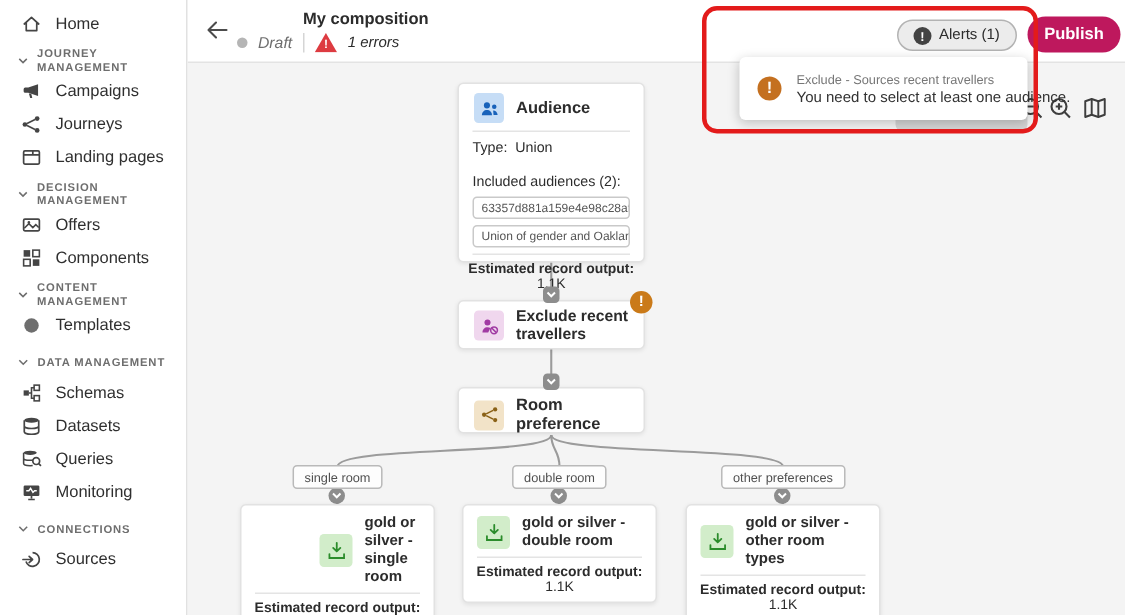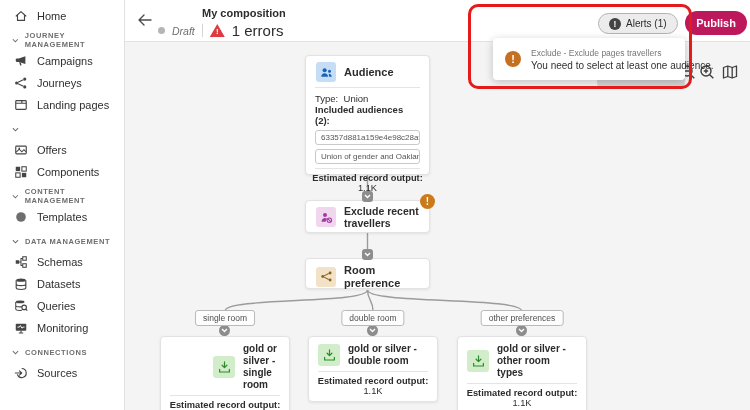--- a/index.html
+++ b/index.html
@@ -21,21 +21,21 @@
     background:#fff; border-bottom:1px solid #e3e3e3; z-index:2; }
   .back-btn { position:absolute; left:11px; top:11px; width:20px; height:20px; cursor:pointer; }
   .tb-title { position:absolute; left:33px; top:7px; font-size:11px; font-weight:700; color:#2c2c2c;padding-left:44px; }
   .tb-status { position:absolute; left:33px; top:22px; display:flex; align-items:center; gap:7px; }
   .dot { width:7px; height:7px; border-radius:50%; background:#b5b5b5; }
   .draft { font-size:10.5px; font-style:italic; color:#6e6e6e; }
   .vdiv { width:1px; height:13px; background:#d5d5d5; }
   .tri { position:relative; width:15px; height:13px; background:#dd3b41;
     clip-path:polygon(50% 0,100% 100%,0 100%); display:flex; align-items:flex-end; justify-content:center; }
   .tri span { color:#fff; font-size:8px; font-weight:700; line-height:11px; }
-  .errors { font-size:15px; color:#2c2c2c; }
+  .errors { font-size:10px; color:#2c2c2c;font-style:italic; }
   .alerts-btn { position:absolute; left:473px; top:13px; height:21px; padding:0 10px;
     display:flex; align-items:center; gap:5px; background:#ececec; border:1px solid #b3b3b3;
     border-radius:12px; font-size:10px; color:#2c2c2c; cursor:pointer; }
   .alert-dot { width:12px; height:12px; border-radius:50%; background:#434343; color:#fff;
     font-size:8.5px; font-weight:700; display:flex; align-items:center; justify-content:center; }
   .publish-btn { position:absolute; left:560px; top:11px; width:62px; height:24px; border-radius:13px;
     background:#be185d; color:#fff; font-size:11px; font-weight:700;
     display:flex; align-items:center; justify-content:center; cursor:pointer; }
 
   
@@ -44,21 +44,21 @@
   .node { position:absolute; background:#fff; border:1px solid #e2e2e2; border-radius:4px;
     box-shadow:0 1px 3px rgba(0,0,0,.08); cursor:pointer; }
   .n-head { display:flex; align-items:center; gap:8px; padding:6px 10px 5px; }
   .n-ic { width:20px; height:20px; border-radius:3px; display:flex; align-items:center; justify-content:center; flex:0 0 auto; }
   .ic-blue { background:#c6ddf6; } .ic-pink { background:#f0d7ee; }
   .ic-tan { background:#f2e3c8; } .ic-green { background:#d2edca; }
   .n-title { font-size:11px; font-weight:700; color:#2c2c2c; line-height:1.15; }
   .hline { border-top:1px solid #e4e4e4; margin:0 9px; }
   .n-body { padding:5px 9px 4px; }
   .kv { font-size:9.5px; color:#2c2c2c; }
-  .inc { font-size:9.5px; font-weight:700; color:#2c2c2c; margin-top:0; }
+  .inc { font-size:9.5px; font-weight:400; color:#2c2c2c; margin-top:12px; }
   .chip { margin-top:4px; border:1px solid #c9c9c9; border-radius:3px; padding:2px 5px;
     font-size:8px; color:#555; white-space:nowrap; overflow:hidden; background:#fff; }
   .n-foot { padding:4px 6px 5px; font-size:9.3px; color:#2c2c2c; text-align:center; }
   .n-foot b { font-weight:700; }
   .badge { position:absolute; right:-6px; top:-7px; width:15px; height:15px; border-radius:50%;
     background:#ca7a19; color:#fff; font-size:10px; font-weight:700;
     display:flex; align-items:center; justify-content:center; }
   .marker { position:absolute; width:11px; height:11px; background:#8d8d8d; border-radius:3px;
     display:flex; align-items:center; justify-content:center; }
   .marker.round { border-radius:50%; }
@@ -120,20 +120,21 @@
           <rect x="2" y="3" width="12" height="10" rx="1" fill="none" stroke="#454545" stroke-width="1.3"></rect>
           <path d="M2 6h12M9 3v3" stroke="#454545" stroke-width="1.3"></path>
         </svg>
       <span>Landing pages</span>
     </div>
 
     <div class="sb-sec">
       <svg width="7" height="7" viewBox="0 0 8 8">
           <path d="M1 2.5 4 5.5 7 2.5" fill="none" stroke="#6e6e6e" stroke-width="1.2"></path>
         </svg>
+      <span>DECISION MANAGEMENT</span>
     </div>
     <div class="sb-item">
       <svg width="14" height="14" viewBox="0 0 16 16">
           <rect x="2" y="3.5" width="12" height="9" rx="1" fill="none" stroke="#454545" stroke-width="1.3"></rect>
           <path d="M2.5 10.5 6 7l3 3 2.3-2.3 2.2 2.2" fill="none" stroke="#454545" stroke-width="1.2"></path>
           <circle cx="6" cy="6" r="1" fill="#454545"></circle>
         </svg>
       <span>Offers</span>
     </div>
     <div class="sb-item">
@@ -400,19 +401,19 @@
     </section>
   </main>
 
   <div class="hidden-panel"></div>
 
   <div class="popup">
     <span class="popup-ic">
         <span>!</span>
       </span>
     <div>
-      <div class="popup-title">Exclude - Exclude pages travellers</div>
+      <div class="popup-title">Exclude - Sources recent travellers</div>
       <div class="popup-msg">You need to select at least one audience.</div>
     </div>
   </div>
 
   <div class="red-annot"></div>
 </div>
 
 </body></html>

